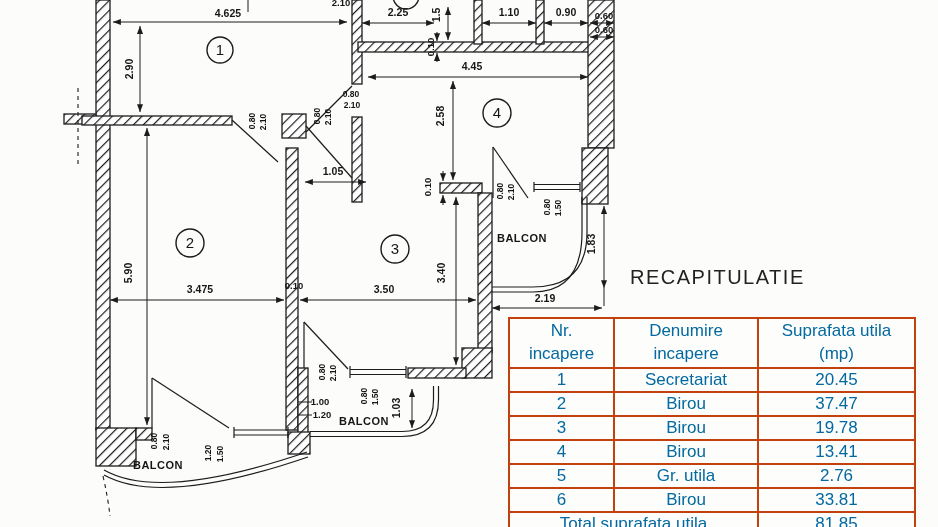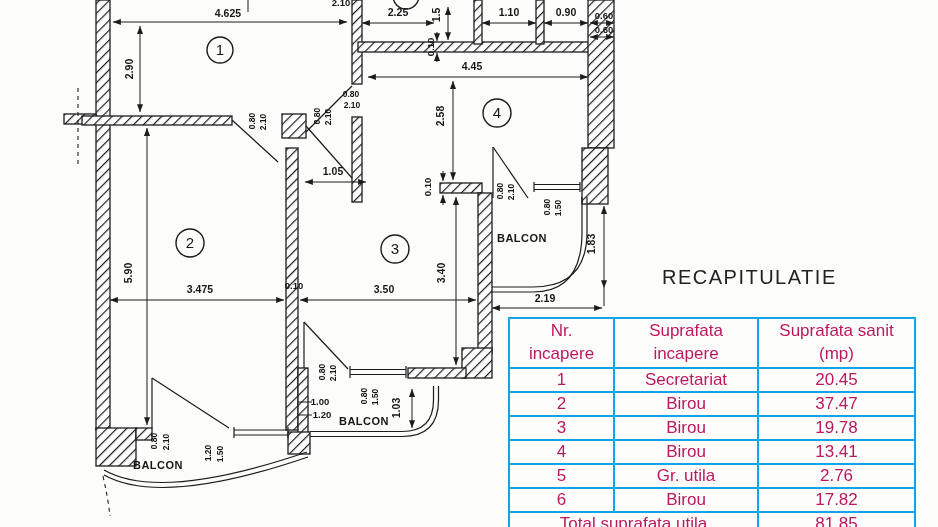--- a/index.html
+++ b/index.html
@@ -10,25 +10,25 @@
   .wall{fill:url(#hatch);stroke:#1c1c1c;stroke-width:1.3;}
   .thin{stroke:#1c1c1c;stroke-width:1.2;fill:none;}
   .dim{stroke:#1c1c1c;stroke-width:1;fill:none;}
   .dash{stroke:#1c1c1c;stroke-width:1.1;fill:none;stroke-dasharray:4 4;}
   .dimt{font:bold 10.5px "Liberation Sans",sans-serif;fill:#161616;text-anchor:middle;}
   .dimt.sm{font-size:9.5px;}
   .opent{font:bold 8.5px "Liberation Sans",sans-serif;fill:#161616;text-anchor:middle;}
   .roomt{font:15px "Liberation Sans",sans-serif;fill:#161616;text-anchor:middle;}
   .balt{font:600 11px "Liberation Sans",sans-serif;fill:#161616;text-anchor:middle;letter-spacing:.5px;}
   .circ{fill:none;stroke:#1c1c1c;stroke-width:1.4;}
-  .recap-title{position:absolute;left:662px;top:266px;font-size:20px;letter-spacing:1.5px;color:#222;}
+  .recap-title{position:absolute;left:630px;top:266px;font-size:20px;letter-spacing:1.5px;color:#222;}
   table.recap{position:absolute;left:508px;top:317px;width:406px;border-collapse:collapse;
               background:#fdfdfc;table-layout:fixed;}
-  table.recap td,table.recap th{border:2px solid #0ea5e9;text-align:center;vertical-align:middle;
-              font-size:17px;font-weight:400;padding:0 3px;color:#be185d;}
+  table.recap td,table.recap th{border:2px solid #c2410c;text-align:center;vertical-align:middle;
+              font-size:17px;font-weight:400;padding:0 3px;color:#0369a1;}
   table.recap th{height:48px;line-height:1.35;}
   table.recap td{height:22px;}
 </style>
 </head>
 <body>
 
 <div class="page">
 
   <svg class="plan-svg" width="620" height="527" viewBox="0 0 620 527">
     <defs>
@@ -209,25 +209,25 @@
         <col style="width:144px">
         <col style="width:157px">
       </colgroup>
     <tbody>
         <tr>
       <th>
         <span>Nr.</span><br>
         <span>incapere</span>
       </th>
       <th>
-        <span>Suprafata</span><br>
+        <span>Denumire</span><br>
         <span>incapere</span>
       </th>
       <th>
-        <span>Suprafata sanit</span><br>
+        <span>Suprafata utila</span><br>
         <span>(mp)</span>
       </th>
     </tr>
     <tr>
       <td>1</td>
       <td>Secretariat</td>
       <td>20.45</td>
     </tr>
     <tr>
       <td>2</td>
@@ -245,21 +245,21 @@
       <td>13.41</td>
     </tr>
     <tr>
       <td>5</td>
       <td>Gr. utila</td>
       <td>2.76</td>
     </tr>
     <tr>
       <td>6</td>
       <td>Birou</td>
-      <td>17.82</td>
+      <td>33.81</td>
     </tr>
     <tr>
       <td colspan="2">Total suprafata utila</td>
       <td>81.85</td>
     </tr>
   </tbody>
     </table>
 
 </div>
 

